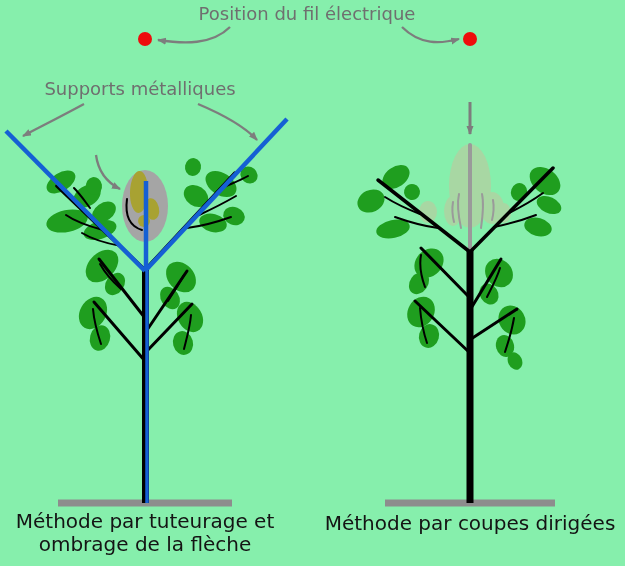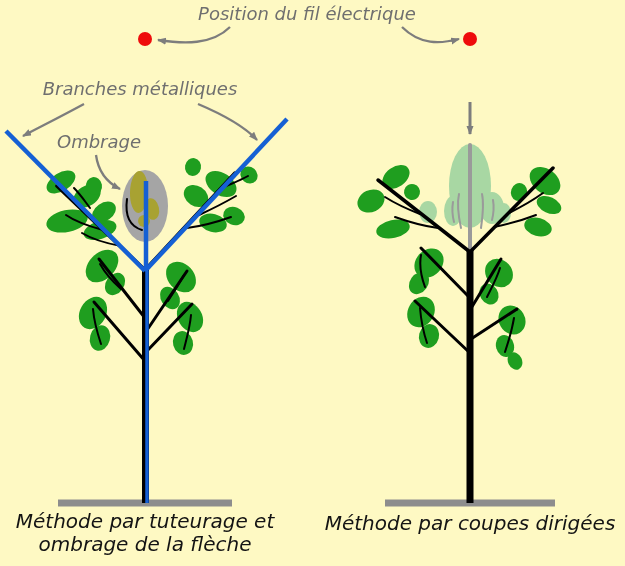--- a/index.html
+++ b/index.html
@@ -1,18 +1,18 @@
 <!DOCTYPE html>
 <html style="--label-gray: #6f6f6f; --caption-dark: #141414; --arrow-gray: #7d7d7d; --wire-red: #ee0c0c; --support-blue: #1560d4; --foliage-green: #1f9e1f; --removed-green: #a8d7a3; --removed-gray: #9a9a9a; --shade-gray: #a5a5a5; --shaded-olive: #a8a232; --ground-gray: #8d8d8d; --branch-black: #000000;"><head>
 <meta charset="utf-8">
 <style>
   html,body{margin:0;padding:0;background:#ffffff;}
   .canvas{
-    position:relative;width:625px;height:566px;background:#fef9c3;
-    font-family:"DejaVu Sans","Liberation Sans",sans-serif;overflow:hidden;font-style:italic;
+    position:relative;width:625px;height:566px;background:#86efac;
+    font-family:"DejaVu Sans","Liberation Sans",sans-serif;overflow:hidden;
   }
   .drawing{position:absolute;left:0;top:0;}
   .label{
     position:absolute;transform:translateX(-50%);
     color:var(--label-gray,#6f6f6f);font-size:18px;white-space:nowrap;z-index:2;
   }
   .caption{
     position:absolute;transform:translateX(-50%);
     color:var(--caption-dark,#141414);font-size:20px;line-height:23px;
     text-align:center;white-space:nowrap;z-index:2;
@@ -181,22 +181,21 @@
 
     <path class="arrow" d="M230,27 C212,45 184,44 158,40"></path>
     <path class="arrow" d="M402,27 C420,45 440,44 459,39"></path>
     <path class="arrow" d="M84,104 C60,117 38,128 23,136"></path>
     <path class="arrow" d="M198,104 C224,115 246,128 257,140"></path>
     <path class="arrow" d="M96,155 C98,170 106,182 120,189"></path>
     <path class="arrow-thick" d="M470,102 L470,134"></path>
   </svg>
 
   <div class="label" style="left:307px;top:3px;">Position du fil électrique</div>
-  <div class="label" style="left:140px;top:78px;">Branches métalliques</div>
-  <div class="label" style="left:99px;top:131px;">Ombrage</div>
+  <div class="label" style="left:140px;top:78px;">Supports métalliques</div>
 
   <div class="caption" style="left:145px;top:510px;">
     <div>Méthode par tuteurage et</div>
     <div>ombrage de la flèche</div>
   </div>
   <div class="caption" style="left:470px;top:512px;">Méthode par coupes dirigées</div>
 
 </div>
 
 </body></html>

